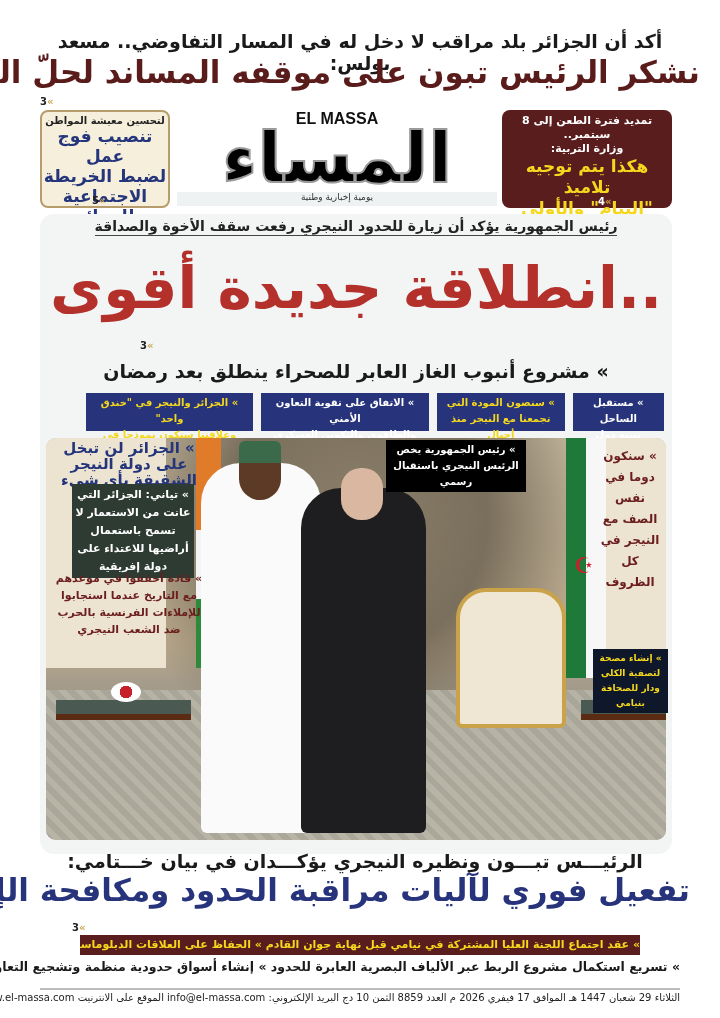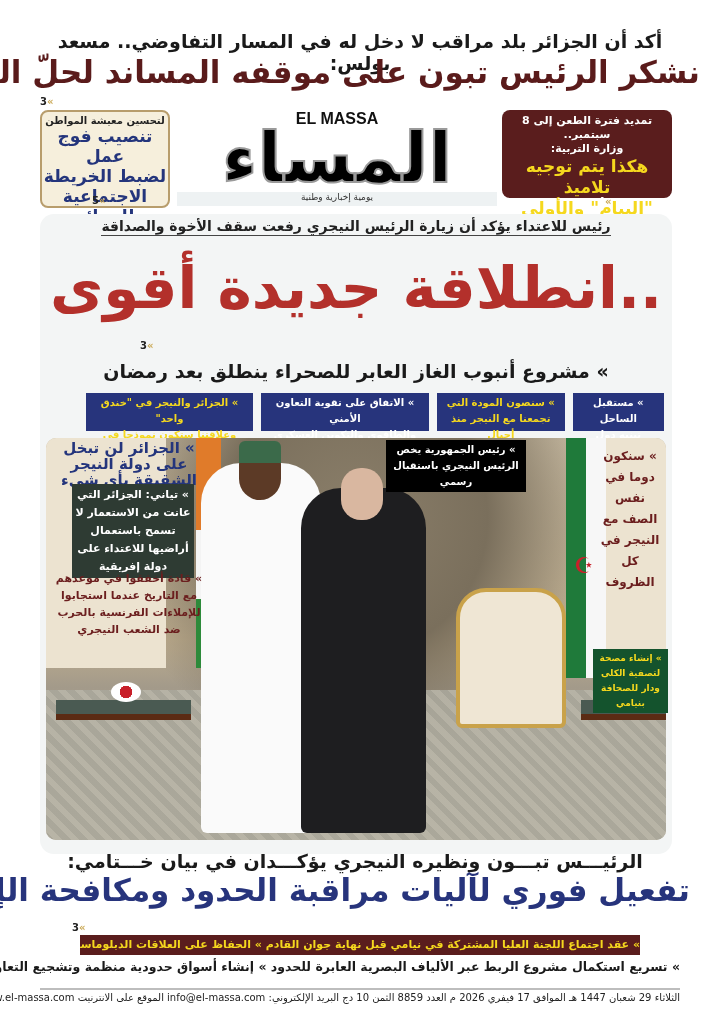--- a/index.html
+++ b/index.html
@@ -16,21 +16,21 @@
   .box-left .k { font-size: 10px; font-weight: bold; color: #222; }
   .box-left .h { font-size: 17px; font-weight: bold; color: #24357c; line-height: 20px; letter-spacing: -0.6px; }
 
   
   .logo { left: 177px; top: 108px; width: 320px; height: 100px; }
   .logo .latin { position: absolute; left: 0; top: 2px; width: 100%; text-align: center; font-family: "Liberation Sans", sans-serif; font-weight: bold; font-size: 16px; color: #111; direction: ltr; }
   .logo .ar { position: absolute; left: 0; top: 10px; width: 100%; text-align: center; font-family: "DejaVu Sans", sans-serif; font-weight: bold; font-size: 70px; color: #000; -webkit-text-stroke: 2px #9a9a9a; line-height: 80px; letter-spacing: -2px; }
   .logo .tag { position: absolute; left: 0; bottom: 2px; width: 100%; height: 14px; background: #eef2f3; text-align: center; font-size: 9px; color: #333; }
 
   
-  .box-right { left: 502px; top: 110px; width: 170px; height: 88px; background: #5a1d1d; border-radius: 8px; text-align: center; padding-top: 4px; color: #fff; }
+  .box-right { left: 502px; top: 110px; width: 170px; height: 98px; background: #5a1d1d; border-radius: 8px; text-align: center; padding-top: 4px; color: #fff; }
   .box-right .k { font-size: 11px; font-weight: bold; line-height: 14px; }
   .box-right .h { font-size: 17px; font-weight: bold; color: #f5d81e; line-height: 21px; letter-spacing: -0.5px; }
 
   
   .panel { left: 40px; top: 214px; width: 632px; height: 640px; background: #f3f5f5; border-radius: 14px; }
   .super { left: 50px; top: 218px; width: 612px; text-align: center; font-size: 14px; font-weight: bold; color: #222; }
   .super span { border-bottom: 1px solid #444; padding-bottom: 1px; }
   .mainhead { left: 40px; top: 248px; width: 632px; text-align: center; font-size: 58px; font-weight: bold; color: #b3302b; letter-spacing: -2px; line-height: 80px; }
   .subhead { left: 50px; top: 360px; width: 612px; text-align: center; font-size: 19px; font-weight: bold; color: #1a1a1a; letter-spacing: -0.4px; }
 
@@ -58,21 +58,21 @@
   .photo .table-l { position: absolute; left: 10px; top: 262px; width: 135px; height: 20px; background: #4a5a52; border-bottom: 6px solid #5b2b14; }
   .photo .table-r { position: absolute; right: 0; top: 262px; width: 85px; height: 20px; background: #4a5a52; border-bottom: 6px solid #5b2b14; }
   .photo .flower-l { position: absolute; left: 65px; top: 244px; width: 30px; height: 20px; background: radial-gradient(circle, #c8202a 0 35%, #fff 36%); border-radius: 50%; }
   .photo .flower-r { position: absolute; right: 30px; top: 244px; width: 30px; height: 20px; background: radial-gradient(circle, #c8202a 0 35%, #fff 36%); border-radius: 50%; }
 
   .cap-l1 { left: 54px; top: 440px; width: 150px; text-align: center; font-size: 15px; font-weight: bold; color: #24357c; line-height: 16px; }
   .cap-l2 { left: 72px; top: 484px; width: 122px; background: #2e3b33; color: #fff; text-align: center; font-size: 11px; font-weight: bold; line-height: 18px; padding: 2px 2px; }
   .cap-l3 { left: 54px; top: 570px; width: 150px; text-align: center; font-size: 11px; font-weight: bold; color: #6b1e1e; line-height: 17px; }
   .cap-c { left: 386px; top: 440px; width: 140px; background: #000000; color: #fff; text-align: center; font-size: 10px; font-weight: bold; line-height: 16px; padding: 2px 3px; }
   .cap-r { left: 600px; top: 446px; width: 60px; text-align: center; font-size: 12px; font-weight: bold; color: #6b1e1e; line-height: 21px; }
-  .cap-r2 { left: 593px; top: 649px; width: 75px; background: #14532d; color: #f5d81e; text-align: center; font-size: 9px; font-weight: bold; line-height: 15px; padding: 2px 2px; }
+  .cap-r2 { left: 593px; top: 649px; width: 75px; background: #0f172a; color: #f5d81e; text-align: center; font-size: 9px; font-weight: bold; line-height: 15px; padding: 2px 2px; }
 
   
   .kicker-bot { left: 40px; top: 850px; width: 630px; text-align: center; font-size: 19px; font-weight: bold; color: #1a1a1a; letter-spacing: 0.5px; }
   .head-bot { left: 30px; top: 872px; width: 660px; text-align: center; font-size: 31px; font-weight: bold; color: #27347c; letter-spacing: -1px; white-space: nowrap; }
   .strip-red { left: 80px; top: 935px; width: 560px; height: 20px; background: #5a1d1d; color: #f5d81e; font-size: 11px; font-weight: bold; text-align: center; line-height: 20px; white-space: nowrap; overflow: hidden; }
   .strip-text { left: 40px; top: 959px; width: 640px; text-align: center; font-size: 12.5px; font-weight: bold; color: #1a1a1a; white-space: nowrap; }
   .rule { left: 40px; top: 988px; width: 640px; height: 2px; background: #bdbdbd; }
   .footer { left: 40px; top: 992px; width: 640px; text-align: center; font-size: 10px; color: #222; white-space: nowrap; }
 </style>
 </head>
@@ -98,21 +98,21 @@
 
 <div class="abs box-right">
   <div class="k">تمديد فترة الطعن إلى 8 سبتمبر..</div>
   <div class="k">وزارة التربية:</div>
   <div class="h">هكذا يتم توجيه تلاميذ</div>
   <div class="h">"البيام" والأولى ثانوي</div>
 </div>
 <div class="abs pgref" style="left:598px; top:196px; color:#fff;"><span>4</span><span class="arr">«</span></div>
 
 <div class="abs panel"></div>
-<div class="abs super"><span>رئيس للاعتداء يؤكد أن زيارة الرئيس النيجري رفعت سقف الأخوة والصداقة</span></div>
+<div class="abs super"><span>رئيس الجمهورية يؤكد أن زيارة للحدود النيجري رفعت سقف الأخوة والصداقة</span></div>
 <div class="abs mainhead">..انطلاقة جديدة أقوى</div>
 <div class="abs pgref" style="left:140px; top:340px;"><span>3</span><span class="arr">«</span></div>
 <div class="abs subhead">» مشروع أنبوب الغاز العابر للصحراء ينطلق بعد رمضان</div>
 
 <div class="abs bullets">
   <div class="bullet">
     <div>» مستقبل الساحل</div>
     <div>تبنيه دول المنطقة</div>
   </div>
   <div class="bullet">

